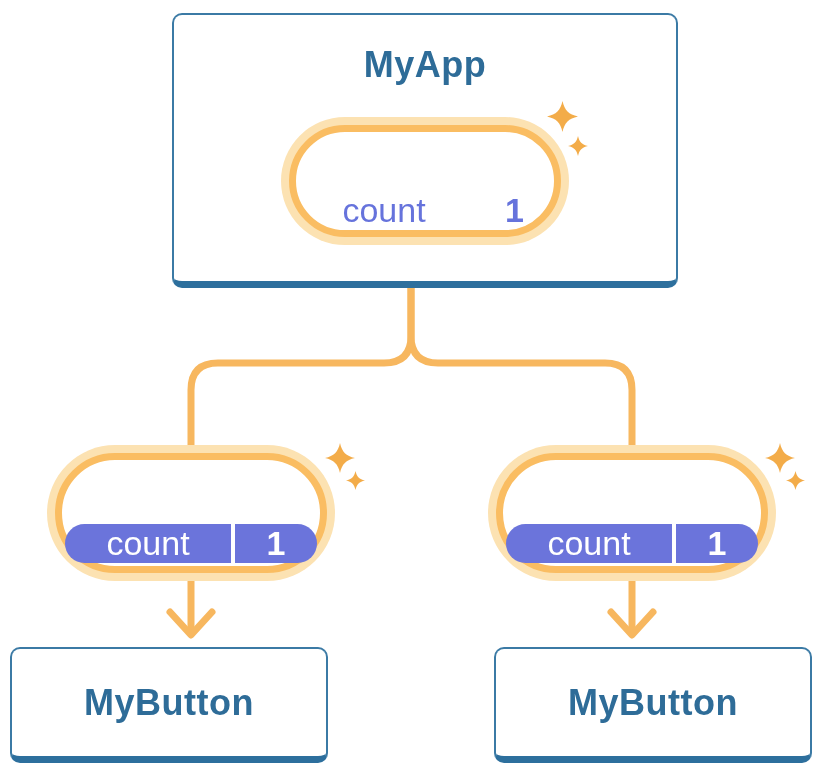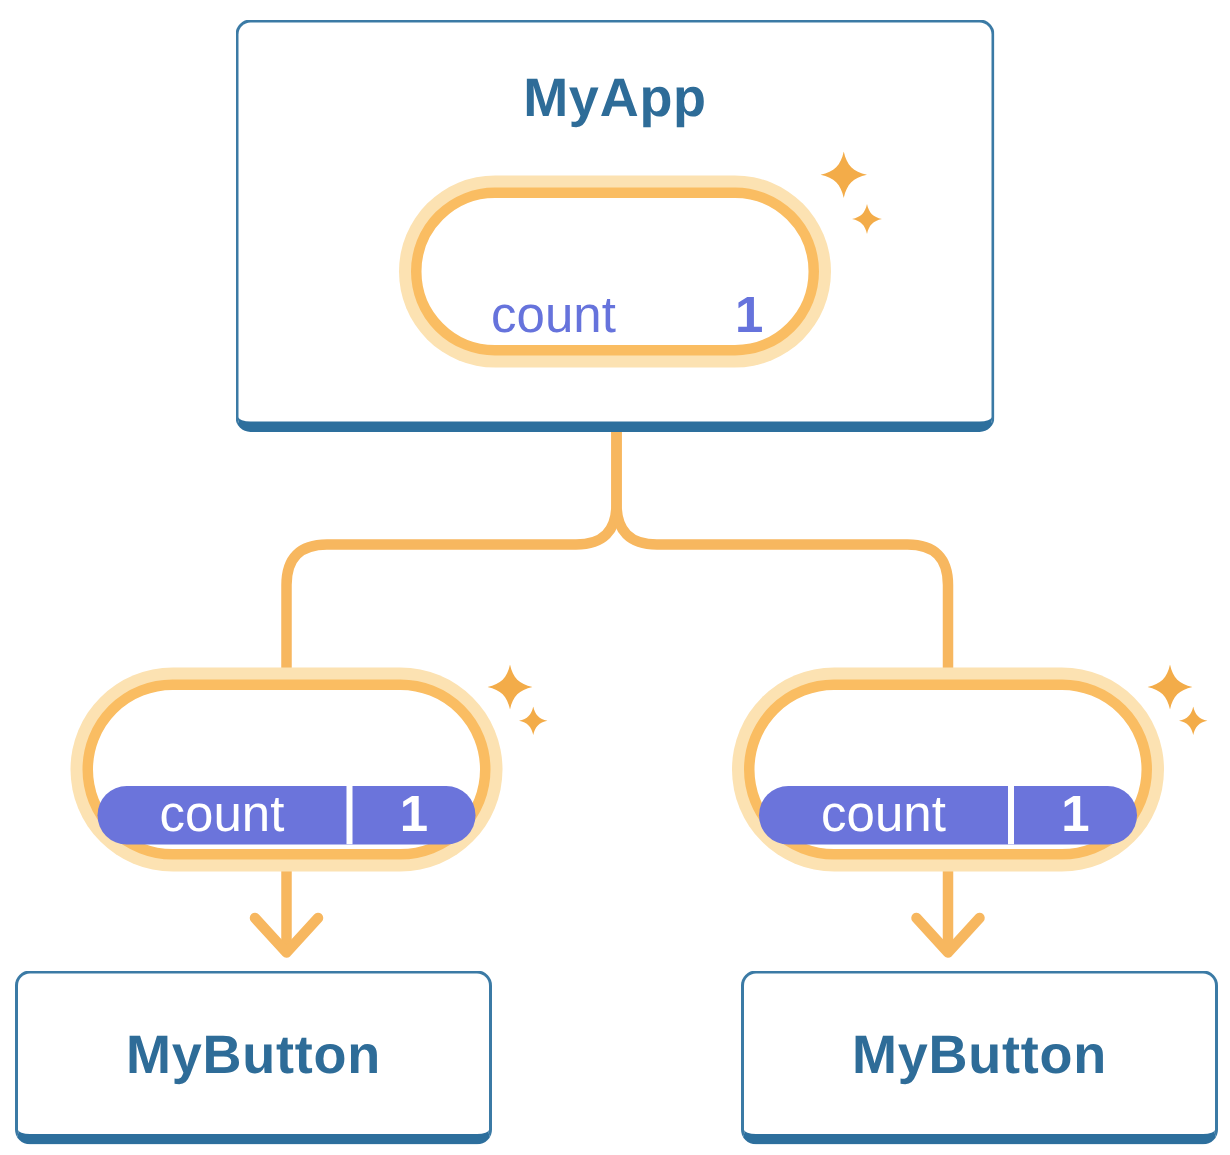--- a/index.html
+++ b/index.html
@@ -25,21 +25,21 @@
   .connectors{position:absolute;left:0;top:0;z-index:0;}
   .card{
     position:absolute;z-index:1;
     box-sizing:border-box;
     background:var(--white);
     border:2.5px solid var(--blue-border);
     border-bottom:7px solid var(--blue-border-bottom);
     border-radius:10px;
     display:flex;flex-direction:column;align-items:center;
   }
-  .card-root{left:157px;top:13px;width:506px;height:275px;padding-top:28px;}
+  .card-root{left:172px;top:13px;width:506px;height:275px;padding-top:28px;}
   .card-child{justify-content:center;width:318px;height:116px;top:647px;}
   .card-child-left{left:10px;}
   .card-child-right{left:494px;}
   .card-title{
     font-size:36px;font-weight:600;color:var(--blue-text);
     line-height:44px;letter-spacing:0.5px;
   }
   .pill{
     box-sizing:border-box;
     border:7px solid var(--orange-border);

